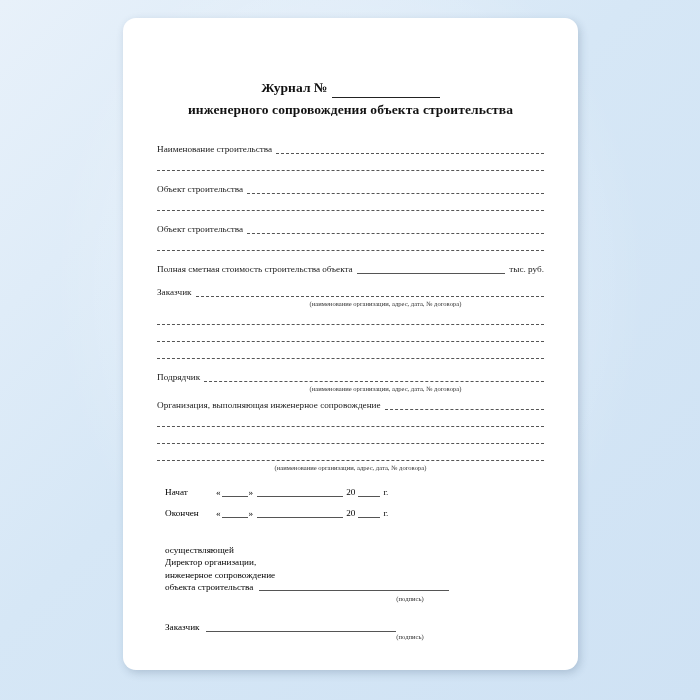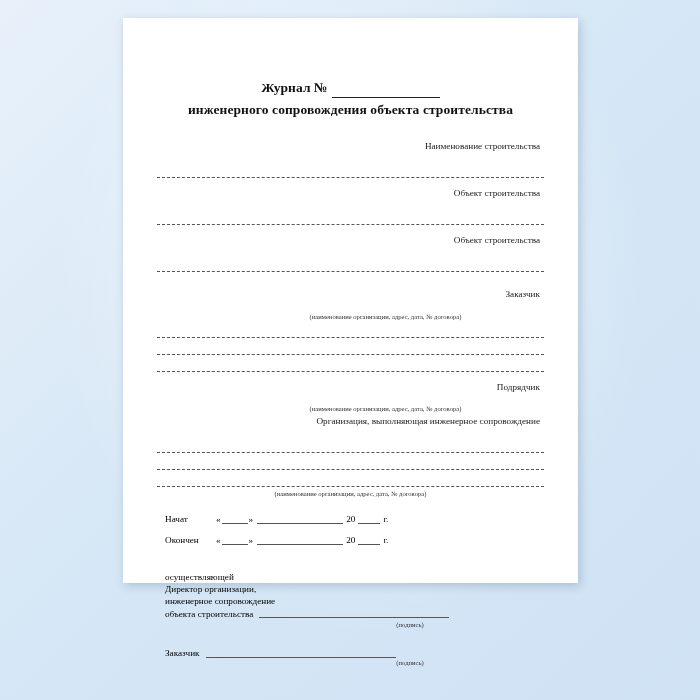--- a/index.html
+++ b/index.html
@@ -25,25 +25,26 @@
     position: absolute;
     left: 0; top: 0; right: 0; bottom: 0;
     background: radial-gradient(ellipse at 50% 40%, rgba(255,255,255,0.55) 0%, rgba(255,255,255,0) 60%);
     pointer-events: none;
   }
   .page {
     position: absolute;
     left: 123px;
     top: 18px;
     width: 455px;
-    height: 565px;
+    height: 652px;
     background: #ffffff;
     box-shadow: 2px 3px 9px rgba(40, 70, 100, 0.22);
     box-sizing: border-box;
     padding: 60px 34px 20px 34px;
+    border-radius: 13px;
   }
   .title-block {
     text-align: center;
     font-weight: bold;
     font-size: 13.5px;
     color: #111;
     line-height: 1.45;
     letter-spacing: 0.1px;
   }
   .title-line1 {
@@ -65,21 +66,20 @@
   .form {
     margin-top: 22px;
     font-size: 9.2px;
     color: #1a1a1a;
   }
   .row {
     display: flex;
     align-items: flex-end;
     margin-bottom: 3px;
     min-height: 13px;
-    flex-direction: column;
   }
   .lbl {
     white-space: nowrap;
     padding-right: 4px;
     line-height: 1.1;
   }
   .fill {
     flex: 1 1 auto;
     border-bottom: 1px dashed #555;
     height: 9px;
@@ -212,20 +212,25 @@
       <span class="blank-row"></span>
       <div class="gap-sm"></div>
 
       <div class="row">
         <span class="lbl">Объект строительства</span>
         <span class="fill"></span>
       </div>
       <span class="blank-row"></span>
       <div class="gap-sm"></div>
 
+      <div class="row">
+        <span class="lbl">Полная сметная стоимость строительства объекта</span>
+        <span class="fill solid"></span>
+        <span class="tail">тыс. руб.</span>
+      </div>
       <div class="gap-sm"></div>
 
       <div class="row">
         <span class="lbl">Заказчик</span>
         <span class="fill"></span>
       </div>
       <div class="caption indent-left">(наименование организации, адрес, дата, № договора)</div>
       <span class="blank-row"></span>
       <span class="blank-row"></span>
       <span class="blank-row"></span>

